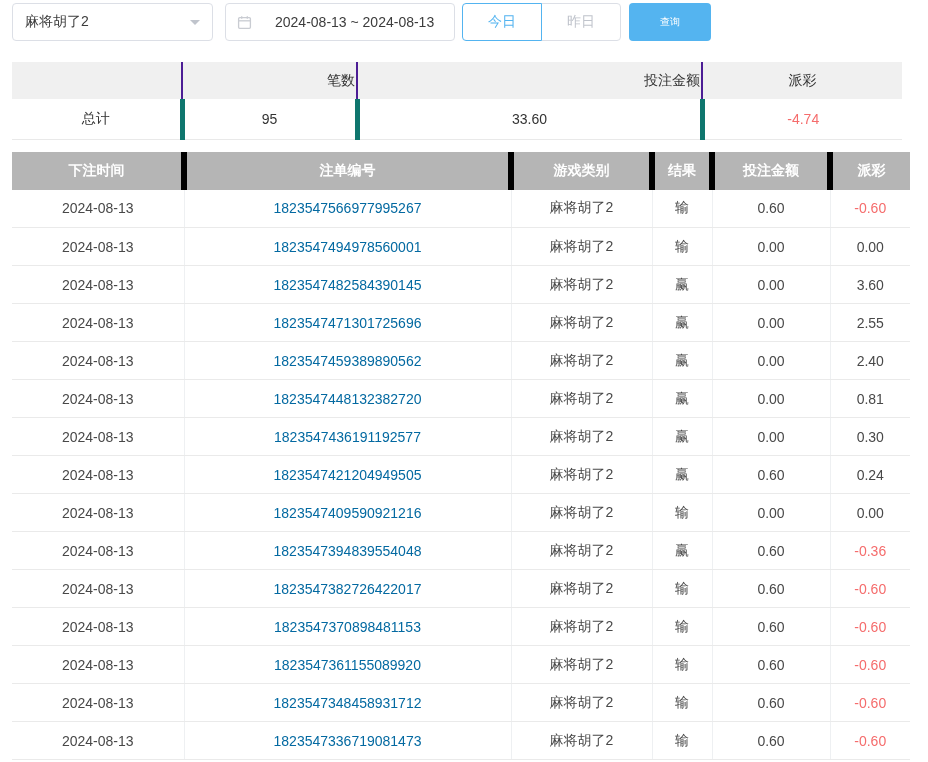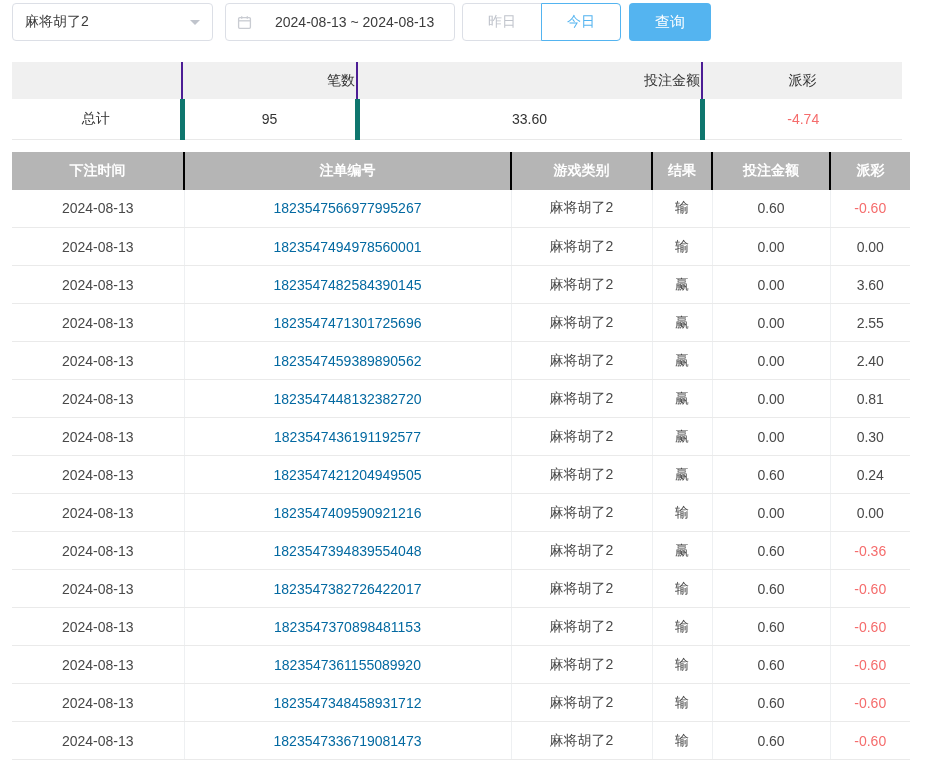--- a/index.html
+++ b/index.html
@@ -32,21 +32,21 @@
   .qf-btn {
     width:80px; height:38px; background:#fff; border:1px solid #dcdfe6;
     color:#c0c4cc; font-size:14px; font-family:inherit; margin-left:-1px;
     cursor:pointer; padding:0;
   }
   .qf-btn:first-child { border-radius:4px 0 0 4px; margin-left:0; }
   .qf-btn:last-child  { border-radius:0 4px 4px 0; }
   .qf-btn.active { border-color:#54b4f0; color:#54b4f0; position:relative; z-index:1; }
   .query-btn {
     width:82px; height:38px; background:#54b4f0; color:#fff; border:none;
-    border-radius:4px; font-size:15px; font-family:inherit; cursor:pointer;
+    border-radius:4px; font-size:10px; font-family:inherit; cursor:pointer;
   }
 
   
   table { border-collapse:collapse; table-layout:fixed; }
   .summary { margin-top:21px; width:890px; }
   .summary th {
     background:#f0f0f0; height:37px; font-weight:400; color:#333; font-size:14px;
   }
   .summary th:not(:last-child) { border-right:2px solid #4c1d95;text-align:right; }
   .summary th:nth-child(1){width:170px} .summary th:nth-child(2){width:175px}
@@ -54,21 +54,21 @@
   .summary td {
     height:40px; text-align:center; color:#333; border-bottom:1px solid #e9e9e9;
   }
   .summary td:not(:last-child) { border-right:5px solid #0f766e; }
 
   
   .records { margin-top:12px; width:898px; }
   .records th {
     background:#b5b5b5; color:#fff; height:38px; font-size:14px; font-weight:700;
   }
-  .records th:not(:last-child) { border-right:2px solid #000000; }
+  .records th:not(:last-child) { border-right:6px solid #000000; }
   .records th:nth-child(1){width:172px} .records th:nth-child(2){width:327px}
   .records th:nth-child(3){width:141px} .records th:nth-child(4){width:60px}
   .records th:nth-child(5){width:118px} .records th:nth-child(6){width:80px}
   .records td {
     height:38px; text-align:center; color:#484848;
     border-bottom:1px solid #eaeaea; font-size:14px;
   }
   .records td:not(:last-child) { border-right:1px solid #eef0f2; }
   .records td.bet-id { color:#0369a1; }
   .neg { color:#f56c6c !important; }
@@ -90,22 +90,22 @@
           <rect x="1.7" y="2.7" width="12.6" height="11.6" rx="1.2" fill="none" stroke="#c9ccd2" stroke-width="1.4"></rect>
           <line x1="1.7" y1="6.2" x2="14.3" y2="6.2" stroke="#c9ccd2" stroke-width="1.4"></line>
           <line x1="5" y1="1.2" x2="5" y2="4" stroke="#c9ccd2" stroke-width="1.4"></line>
           <line x1="11" y1="1.2" x2="11" y2="4" stroke="#c9ccd2" stroke-width="1.4"></line>
         </svg>
       </span>
       <span>2024-08-13 ~ 2024-08-13</span>
     </div>
 
     <div class="btn-group">
+      <button class="qf-btn active">今日</button>
       <button class="qf-btn">昨日</button>
-      <button class="qf-btn active">今日</button>
     </div>
 
     <button class="query-btn">查询</button>
   </div>
 
   <table class="summary">
     <thead>
       <tr>
         <th></th>
         <th>笔数</th>

